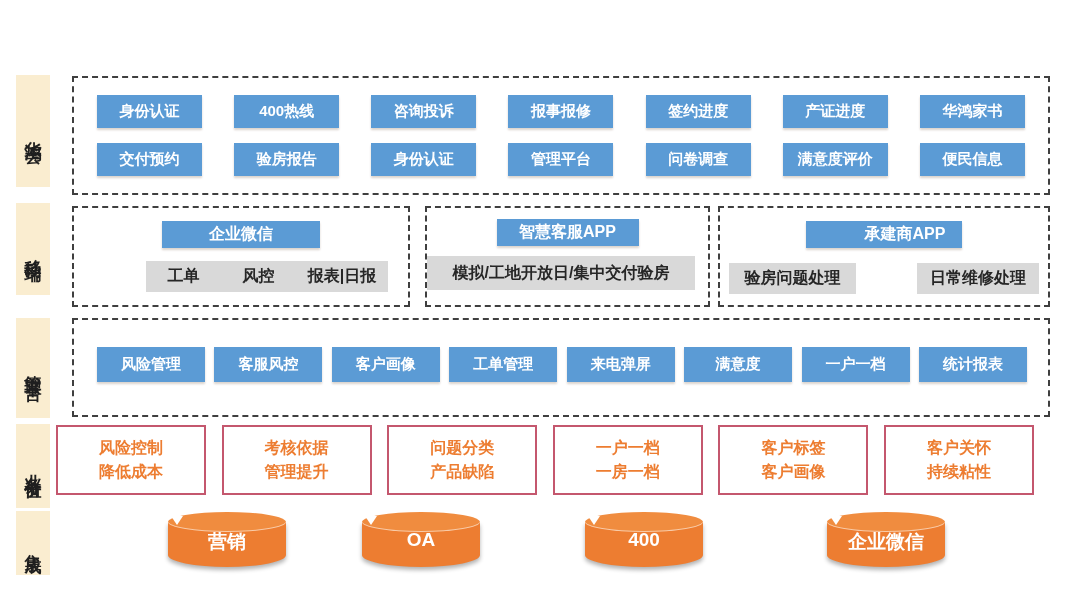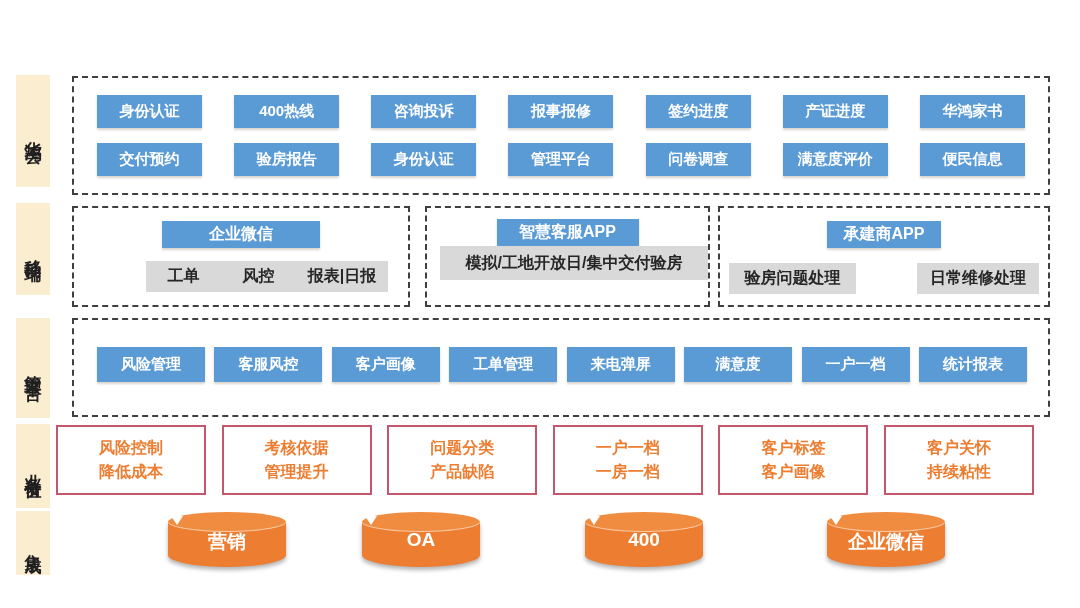--- a/index.html
+++ b/index.html
@@ -38,25 +38,25 @@
   .row7{display:flex;justify-content:space-between;}
   .row7 .btn-blue{width:105px;height:33px;}
 
   
   .sec2a{left:72px;top:206px;width:338px;height:101px;}
   .sec2b{left:425px;top:206px;width:285px;height:101px;}
   .sec2c{left:718px;top:206px;width:332px;height:101px;}
   .hdr{height:27px;font-size:16px;}
   .sec2a .hdr{width:158px;margin:13px auto 0;}
   .sec2b .hdr{width:142px;margin:11px auto 0;}
-  .sec2c .hdr{width:114px;margin:13px auto 0;}
+  .sec2c .hdr{width:114px;margin:13px auto 0;padding-left:42px;}
   .sec2a .items{display:flex;justify-content:flex-end;padding:0 20px;margin-top:13px;}
   .sec2a .btn-gray{height:31px;}
   .g-small{width:75px;} .g-mid{width:92px;}
-  .sec2b .items{display:flex;justify-content:flex-end;}
+  .sec2b .items{display:flex;justify-content:flex-start;margin-top:10px;}
   .sec2b .btn-gray{width:268px;height:34px;}
   .sec2c .items{display:flex;justify-content:space-between;padding:0 9px;margin-top:15px;}
   .sec2c .btn-gray{height:31px;}
   .g-a{width:127px;} .g-b{width:122px;}
 
   
   .sec3{left:72px;top:318px;width:978px;height:99px;padding:27px 21px 0 23px;}
   .row8{display:flex;justify-content:space-between;}
   .row8 .btn-blue{width:108px;height:35px;}
 

